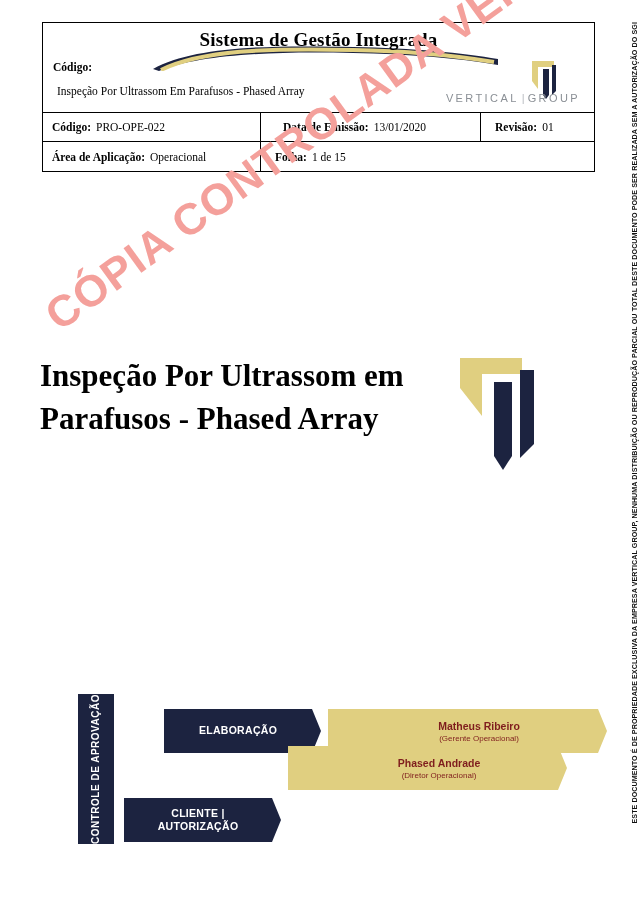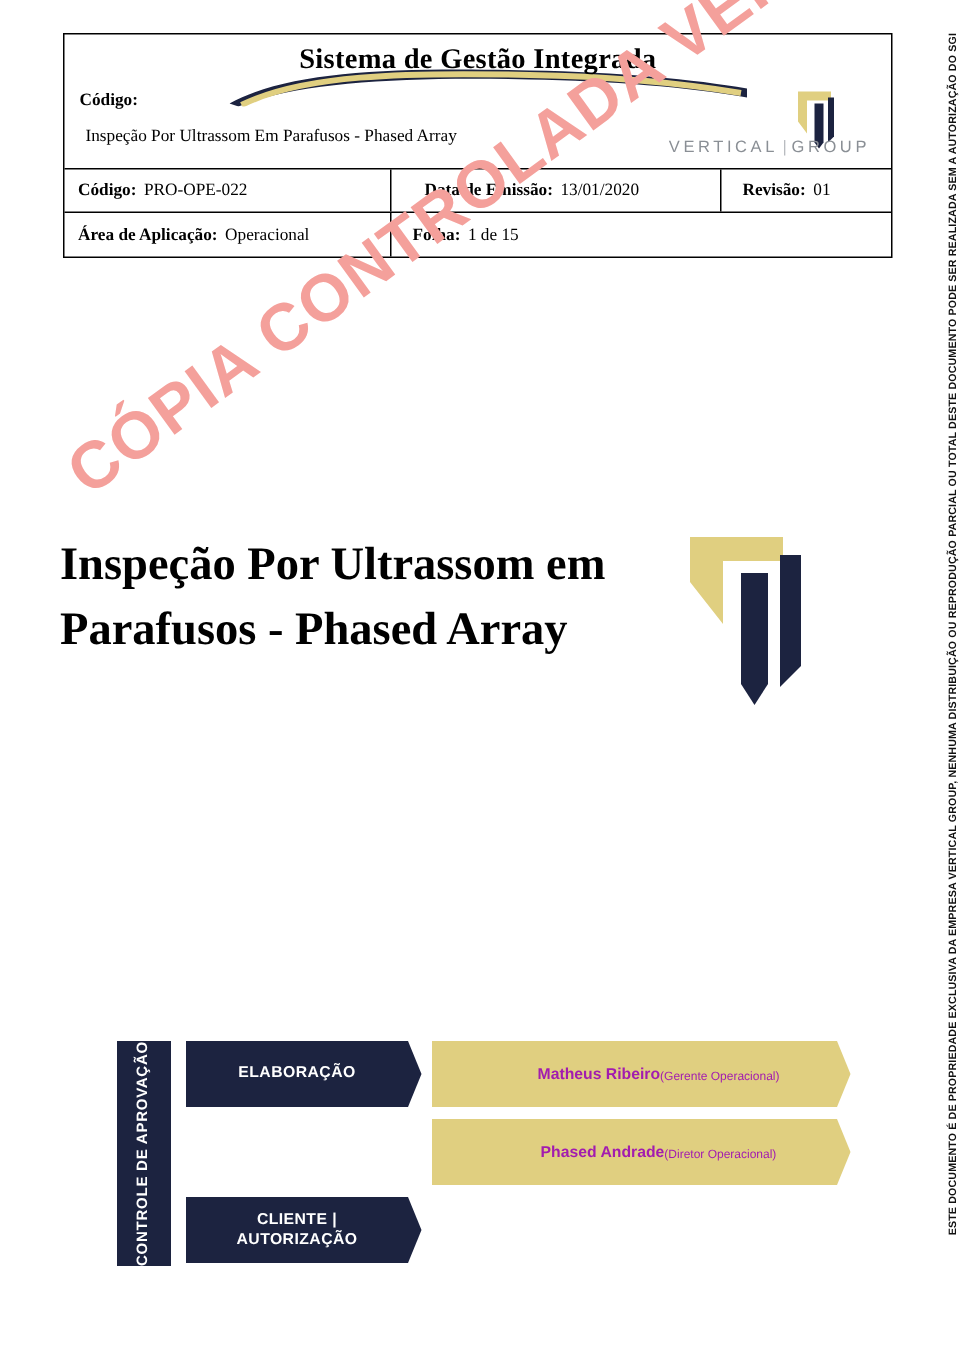--- a/index.html
+++ b/index.html
@@ -214,21 +214,21 @@
     text-align: center;
     line-height: 1.25;
   }
 
   .ap-row {
     position: absolute;
     left: 46px;
     width: 434px;
     height: 44px;
   }
-  .ap-row.r1 { top: 0; }
+  .ap-row.r1 { top: 15px; margin-left: 40px; }
   .ap-row.r2 { top: 52px; }
   .ap-row.r3 { top: 104px; }
 
   .ap-left {
     position: absolute;
     left: 0;
     top: 0;
     width: 148px;
     height: 44px;
     background: #1c2340;
@@ -256,25 +256,25 @@
   }
 
   .ap-right {
     position: absolute;
     left: 164px;
     top: 0;
     width: 270px;
     height: 44px;
     background: #e0cf80;
     display: flex;
-    flex-direction: row;
+    flex-direction: column;
     align-items: center;
     justify-content: center;
     font-family: "Liberation Sans", sans-serif;
-    color: #a21caf;
+    color: #7f1d1d;
     box-sizing: border-box;
     padding-left: 32px;
   }
   .ap-right::after {
     content: "";
     position: absolute;
     right: -9px;
     top: 0;
     border-left: 9px solid #e0cf80;
     border-top: 22px solid transparent;

